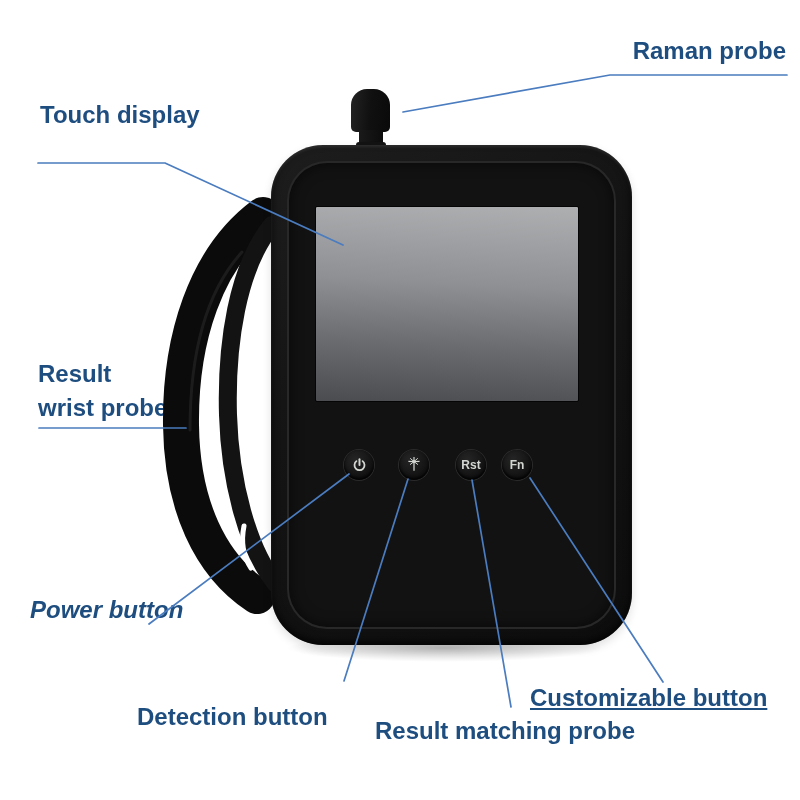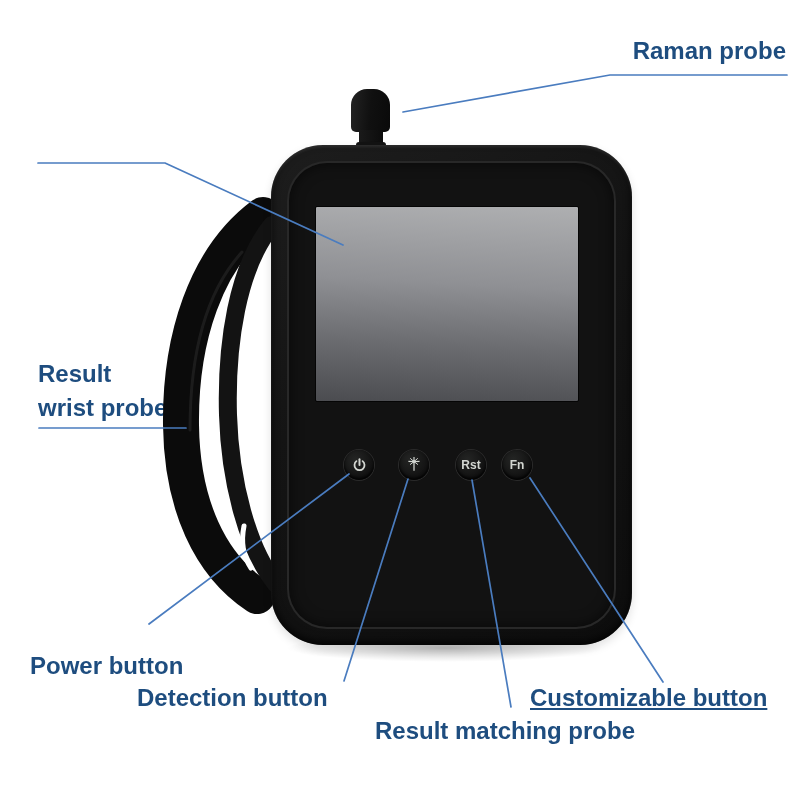--- a/index.html
+++ b/index.html
@@ -16,22 +16,22 @@
     position:relative;width:800px;height:800px;background:#ffffff;overflow:hidden;
   }
   
   .lbl{
     position:absolute;color:var(--label-text);font-weight:bold;font-size:24px;
     line-height:30px;white-space:nowrap;letter-spacing:0px;
   }
   .lbl-raman{top:36px;right:14px;}
   .lbl-touch{top:100px;left:40px;}
   .lbl-strap{top:357px;left:38px;line-height:34px;}
-  .lbl-power{top:651px;left:30px;}
-  .lbl-detection{top:683px;left:137px;}
+  .lbl-power{top:595px;left:30px;font-style:italic;}
+  .lbl-detection{top:702px;left:137px;}
   .lbl-result{top:716px;left:375px;}
   .lbl-custom{top:683px;left:530px;text-decoration:underline;}
   
   svg.layer{position:absolute;left:0;top:0;width:800px;height:800px;}
   .strap-layer{z-index:1;}
   .callout-layer{z-index:5;pointer-events:none;}
   .callout{fill:none;stroke:var(--callout-line);stroke-width:1.7;stroke-linecap:round;stroke-linejoin:round;}
   .strap-band{fill:none;stroke-linecap:round;}
   
   .shadow{
@@ -145,20 +145,21 @@
     <polyline class="callout" points="38,163 165,163 343,245"></polyline>
     <line class="callout" x1="39" y1="428" x2="186" y2="428"></line>
     <line class="callout" x1="349" y1="474" x2="149" y2="624"></line>
     <line class="callout" x1="408" y1="479" x2="344" y2="681"></line>
     <line class="callout" x1="472" y1="480" x2="511" y2="707"></line>
     <line class="callout" x1="530" y1="478" x2="663" y2="682"></line>
   </svg>
 
   <div class="lbl lbl-raman">Raman probe</div>
 
+  <div class="lbl lbl-touch">Touch display</div>
 
   <div class="lbl lbl-strap">
     <div>Result</div>
     <div>wrist probe</div>
   </div>
 
   <div class="lbl lbl-power">Power button</div>
 
   <div class="lbl lbl-detection">Detection button</div>
 

